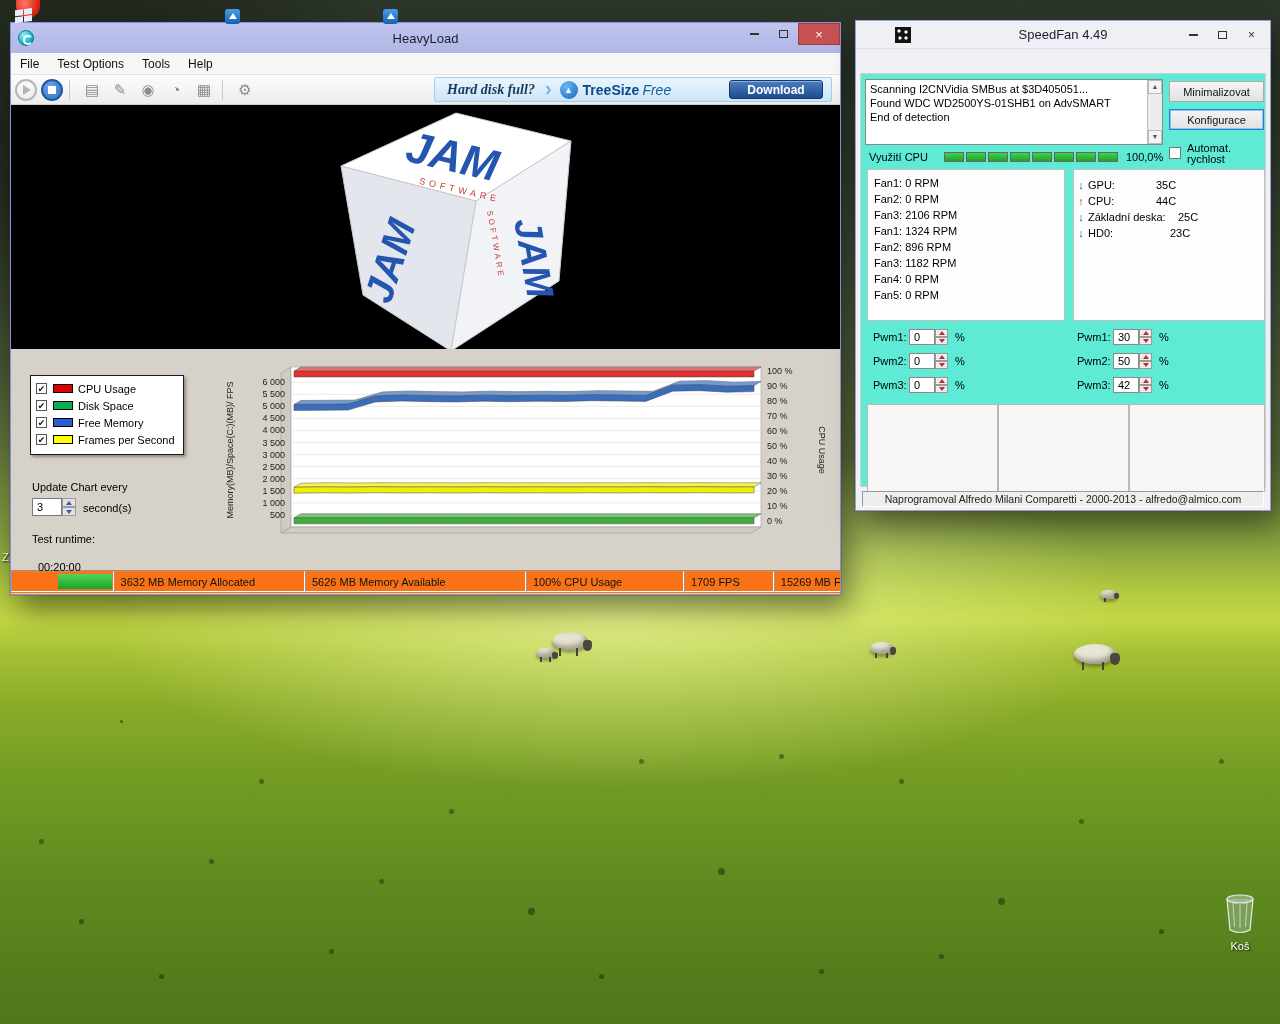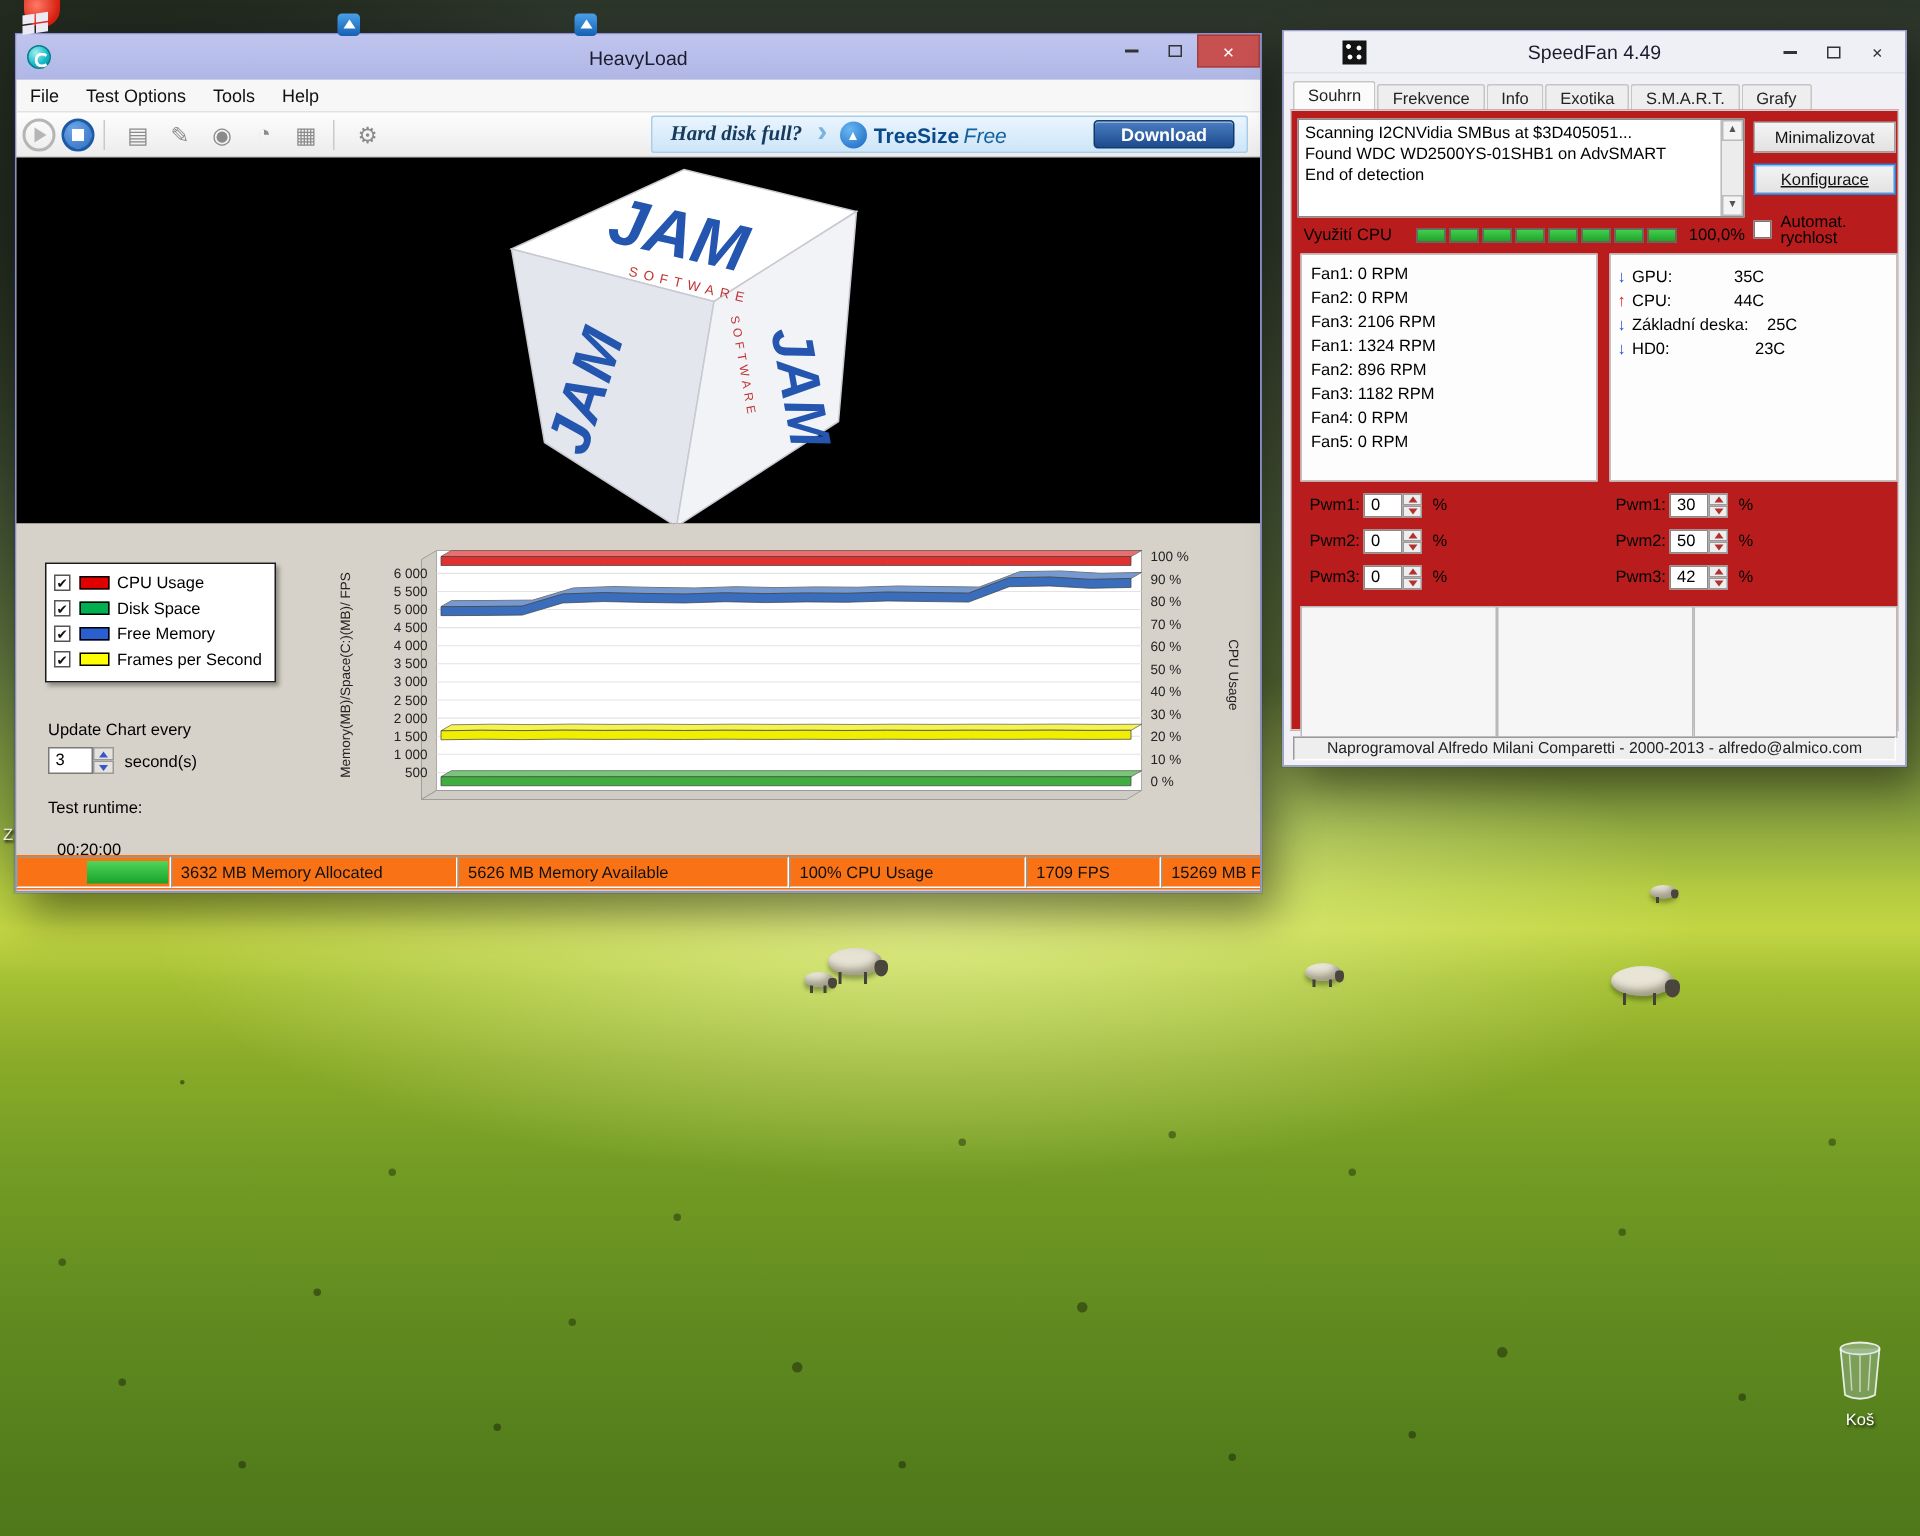--- a/index.html
+++ b/index.html
@@ -83,26 +83,26 @@
   .sfill{position:absolute;left:46%;top:2px;bottom:2px;width:53%;background:linear-gradient(#52d45a,#17a32a);}
 
   
   #sf-window{left:855px;top:20px;width:416px;height:491px;background:#f0f0f5;border:1px solid #9aa0d0;}
   #sf-title{height:28px;background:#efeff6;border-bottom:1px solid #e0e0ea;padding-left:32px;}
   .sf-appico{width:16px;height:16px;margin-left:7px;background:#141414;background-image:radial-gradient(circle at 4px 4px,#fff 1.3px,transparent 1.9px),radial-gradient(circle at 11px 5px,#fff 1.3px,transparent 1.9px),radial-gradient(circle at 5px 11px,#fff 1.3px,transparent 1.9px),radial-gradient(circle at 11px 11px,#fff 1.3px,transparent 1.9px);}
   #sf-title .winbtn{height:20px;margin-top:4px;}
   .sf-tabs{left:6px;top:33px;height:20px;font-size:11px;color:#222;white-space:nowrap;}
   .sf-tab{display:inline-block;padding:3px 9px 4px;background:#eee;border:1px solid #c6c6c6;border-bottom:none;border-radius:2px 2px 0 0;margin-right:1px;position:relative;top:2px;}
   .sf-tab.active{background:#fbfbfb;top:0;padding-bottom:6px;}
-  .sf-panel{left:4px;top:52px;width:406px;height:414px;background:#b91c1c;border:1px solid #cfcfcf;}
+  .sf-panel{left:4px;top:52px;width:406px;height:414px;background:#5eead4;border:1px solid #cfcfcf;}
   .sf-log{left:4px;top:5px;width:298px;height:66px;background:#fff;border:1px solid #8a8a8a;font-size:11px;line-height:14px;padding:2px 18px 2px 4px;color:#000;}
   .sf-scroll{position:absolute;right:0;top:0;bottom:0;width:15px;background:#ececec;border-left:1px solid #bbb;display:flex;flex-direction:column;justify-content:space-between;}
   .sarr{height:14px;display:flex;align-items:center;justify-content:center;font-size:7px;color:#555;border:1px solid #bbb;background:#f4f4f4;}
   .sf-btn{position:absolute;width:95px;height:21px;background:linear-gradient(#f4f4f4,#e2e2e2);border:1px solid #a9a9a9;font-size:11px;color:#111;}
-  .sf-btn.focus{border:1px solid #2a7fd4;box-shadow:0 0 0 1px #8fc2ef inset;text-decoration:underline;}
+  .sf-btn.focus{border:1px solid #2a7fd4;box-shadow:0 0 0 1px #8fc2ef inset;}
   .cpu-row{left:8px;top:76px;height:14px;display:flex;align-items:center;font-size:11px;}
   .cpu-bars{display:flex;margin-left:16px;}
   .cbar{width:20px;height:10px;border:1px solid #666;background:linear-gradient(#45cf4d,#1da32b);margin-right:2px;}
   .sf-check{width:12px;height:12px;border:1px solid #777;background:#fff;}
   .groupbox{background:#fdfdfd;border:1px solid #c2c2c2;}
   .fan-row{height:16px;font-size:11px;padding-left:6px;display:flex;align-items:center;}
   .temp-row{height:16px;font-size:11px;display:flex;align-items:center;position:relative;}
   .tarr{width:14px;text-align:center;font-size:11px;font-weight:bold;}
   .tarr.down{color:#1f49d6;}
   .tarr.up{color:#e02020;}
@@ -364,23 +364,20 @@
         <span class="winbtn">
             <i class="g-min"></i>
           </span>
         <span class="winbtn">
             <i class="g-max"></i>
           </span>
         <span class="winbtn plain-x">×</span>
       </span>
     </div>
 
-    <div class="ab sf-tabs">
-      <span class="sf-tab active">Souhrn</span><span class="sf-tab">Frekvence</span><span class="sf-tab">Info</span><span class="sf-tab">Exotika</span><span class="sf-tab">S.M.A.R.T.</span><span class="sf-tab">Grafy</span>
-    </div>
 
     <div class="ab sf-panel">
       <div class="ab sf-log">
         <div>Scanning I2CNVidia SMBus at $3D405051...</div>
         <div>Found WDC WD2500YS-01SHB1 on AdvSMART</div>
         <div>End of detection</div>
         <div class="sf-scroll">
           <span class="sarr">▲</span>
           <span class="sarr">▼</span>
         </div>

